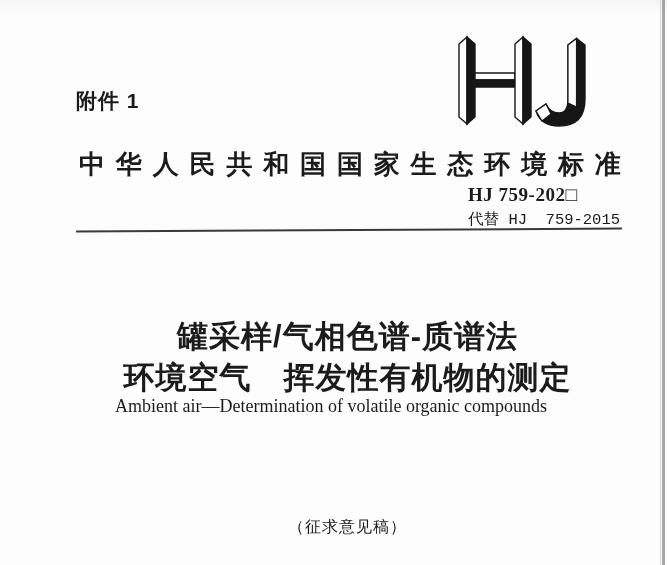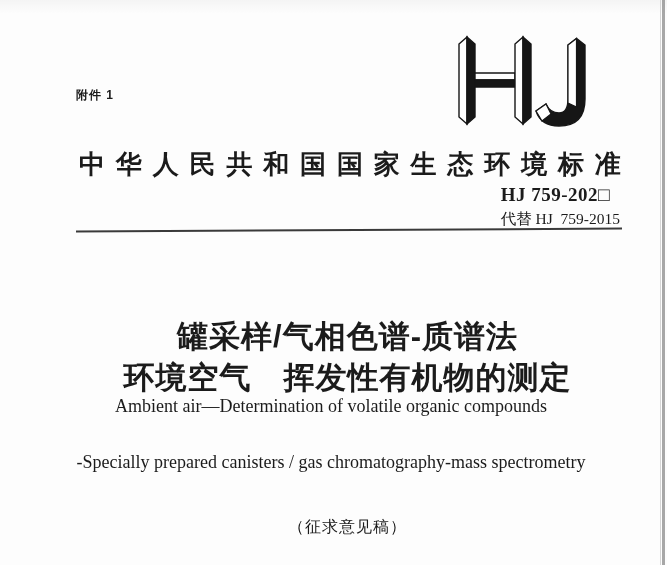--- a/index.html
+++ b/index.html
@@ -14,39 +14,39 @@
     color:var(--ink,#1b1b1b);
   }
   .page::before{ 
     content:"";position:absolute;left:0;top:0;right:0;height:14px;
     background:linear-gradient(180deg,rgba(0,0,0,0.035),rgba(0,0,0,0));
     pointer-events:none;
   }
   .attachment{
     position:absolute;left:76px;top:87px;
     font-family:"Liberation Sans","DejaVu Sans",sans-serif;
-    font-size:12px;font-weight:600;letter-spacing:1px;
+    font-size:21px;font-weight:600;letter-spacing:1px;
   }
   .hj-logo{
     position:absolute;left:455px;top:35px;width:135px;height:94px;
   }
   .header-title{
     position:absolute;left:79px;top:147px;width:542px;
     font-size:26px;font-weight:700;
     display:flex;justify-content:space-between;
     white-space:nowrap;
   }
   .codes{
     position:absolute;right:47px;top:184px;text-align:left;
   }
   .std-number{
     font-size:19px;letter-spacing:0.5px;font-weight:600;
   }
   .replaces-note{
-    font-size:15.5px;margin-top:3px;white-space:pre;font-weight:500;
+    font-size:15.5px;margin-top:3px;white-space:pre;font-weight:500;font-family:Liberation Mono, monospace;
   }
   .header-rule{
     position:absolute;left:76px;top:229px;width:546px;height:2px;
     background:var(--rule,#3a3a3a);transform:rotate(-0.3deg);
   }
   .title-cn{
     position:absolute;left:40px;top:316px;width:615px;
     text-align:center;
     font-family:"Liberation Sans","DejaVu Sans",sans-serif;
     font-size:31px;font-weight:700;line-height:41px;
@@ -121,20 +121,19 @@
 
   <div class="header-rule"></div>
 
   <div class="title-cn">
     <div>罐采样/气相色谱-质谱法</div>
     <div>环境空气　挥发性有机物的测定</div>
   </div>
 
   <div class="title-en line1">Ambient air—Determination of volatile organic compounds</div>
 
-  <div class="title-en line2">-Specially prepared canisters / gas chromatography-mass spectrometry</div>
 
   <div class="draft-note">（征求意见稿）</div>
 
   <div class="scan-edge-light"></div>
   <div class="scan-edge-dark"></div>
 
 </div>
 
 </body></html>

